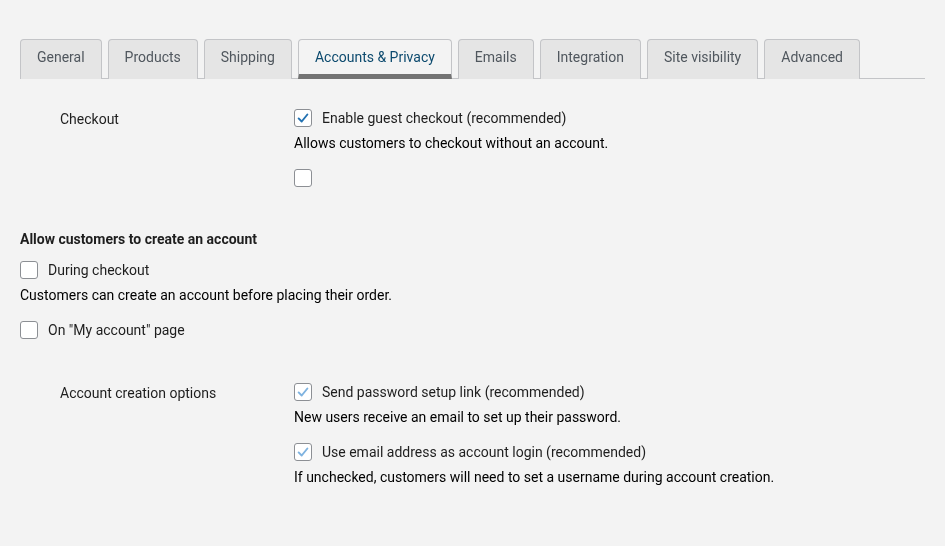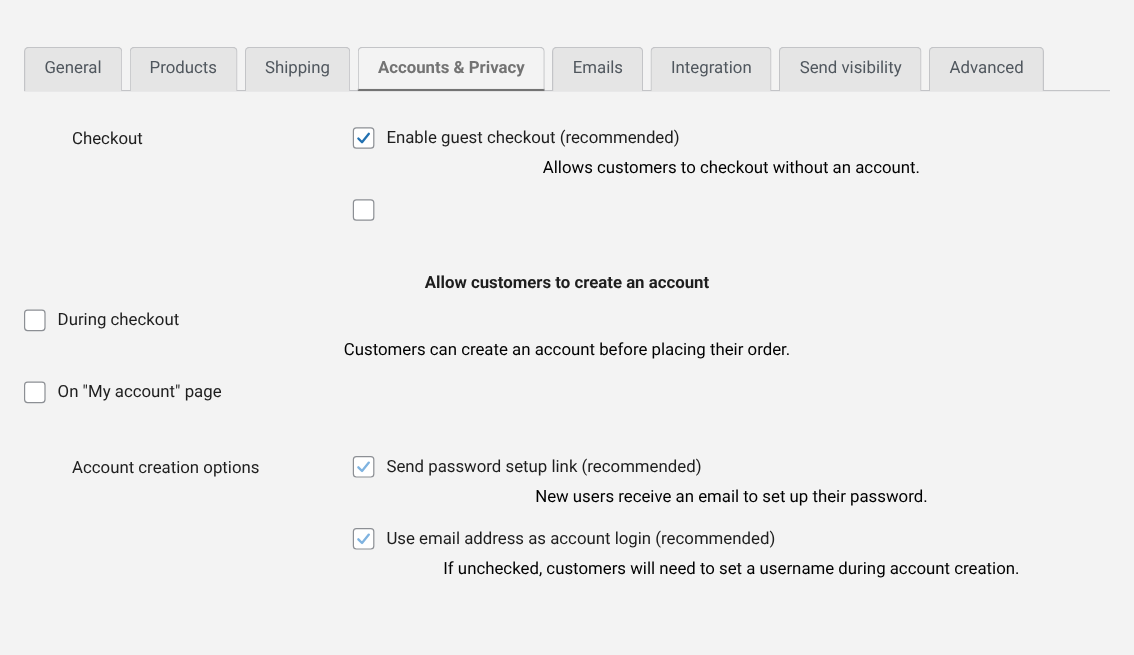--- a/index.html
+++ b/index.html
@@ -29,44 +29,43 @@
       border-radius: 4px 4px 0 0;
       padding: 9px 16px;
       font-size: 14px;
       color: #50575e;
       cursor: pointer;
       position: relative;
       top: 1px;
     }
     .tab.active {
       background: #f3f3f3;
-      border-bottom: 2px solid #737373;
-      color: #737373;
-      font-weight: 700;
+      border-bottom: 5px solid #737373;
+      color: #0c4a6e;
+      font-weight: 400;
     }
     .content {
       padding: 30px 20px 30px 20px;
     }
     .section {
       display: flex;
       align-items: flex-start;
       margin-bottom: 40px;
     }
     .section-label {
       width: 234px;
       flex-shrink: 0;
       font-size: 14px;
       font-weight: 400;
       color: #1e1e1e;
       padding-top: 2px;
       margin-left: 40px;
     }
     .section-body {
       flex: 1;
-      text-align: center;
     }
     .subheading {
       font-weight: 700;
       font-size: 14px;
       color: #1e1e1e;
       margin-bottom: 14px;
     }
     .checkbox-row {
       display: flex;
       align-items: center;
@@ -122,21 +121,21 @@
 <body>
 
 <div class="tabs-wrapper">
   <div class="tabs">
     <div class="tab">General</div>
     <div class="tab">Products</div>
     <div class="tab">Shipping</div>
     <div class="tab active">Accounts &amp; Privacy</div>
     <div class="tab">Emails</div>
     <div class="tab">Integration</div>
-    <div class="tab">Send visibility</div>
+    <div class="tab">Site visibility</div>
     <div class="tab">Advanced</div>
   </div>
 </div>
 
 <div class="content">
 
   <div class="section">
     <div class="section-label">Checkout</div>
     <div class="section-body">
       <div class="field-group">

